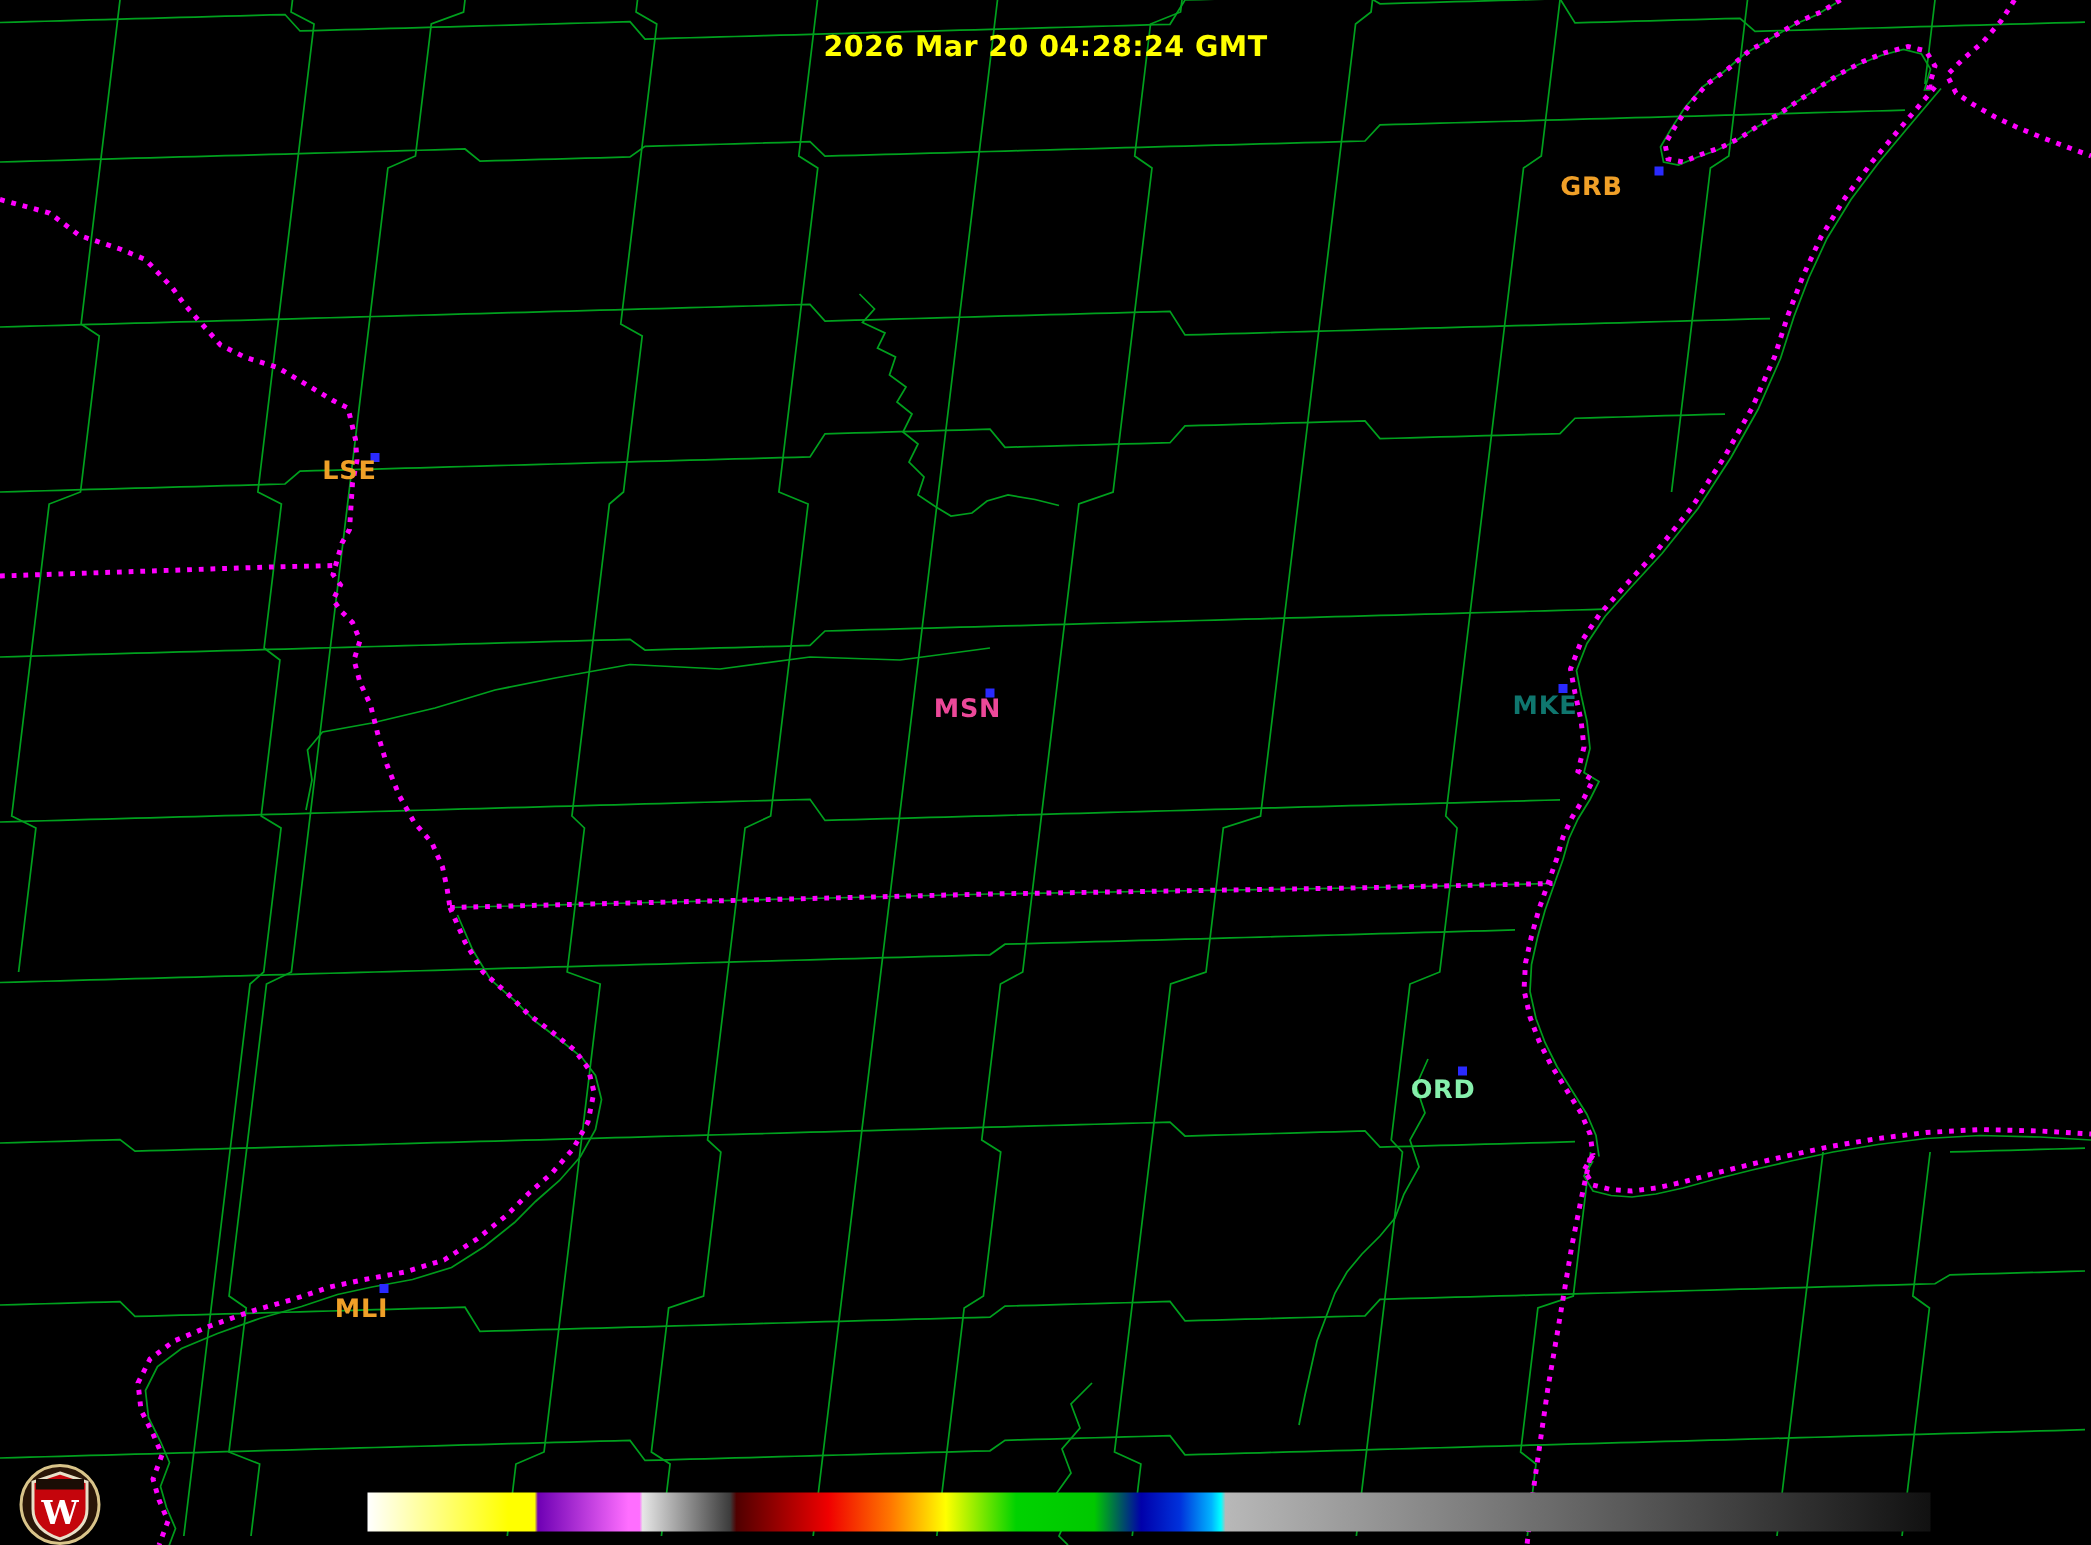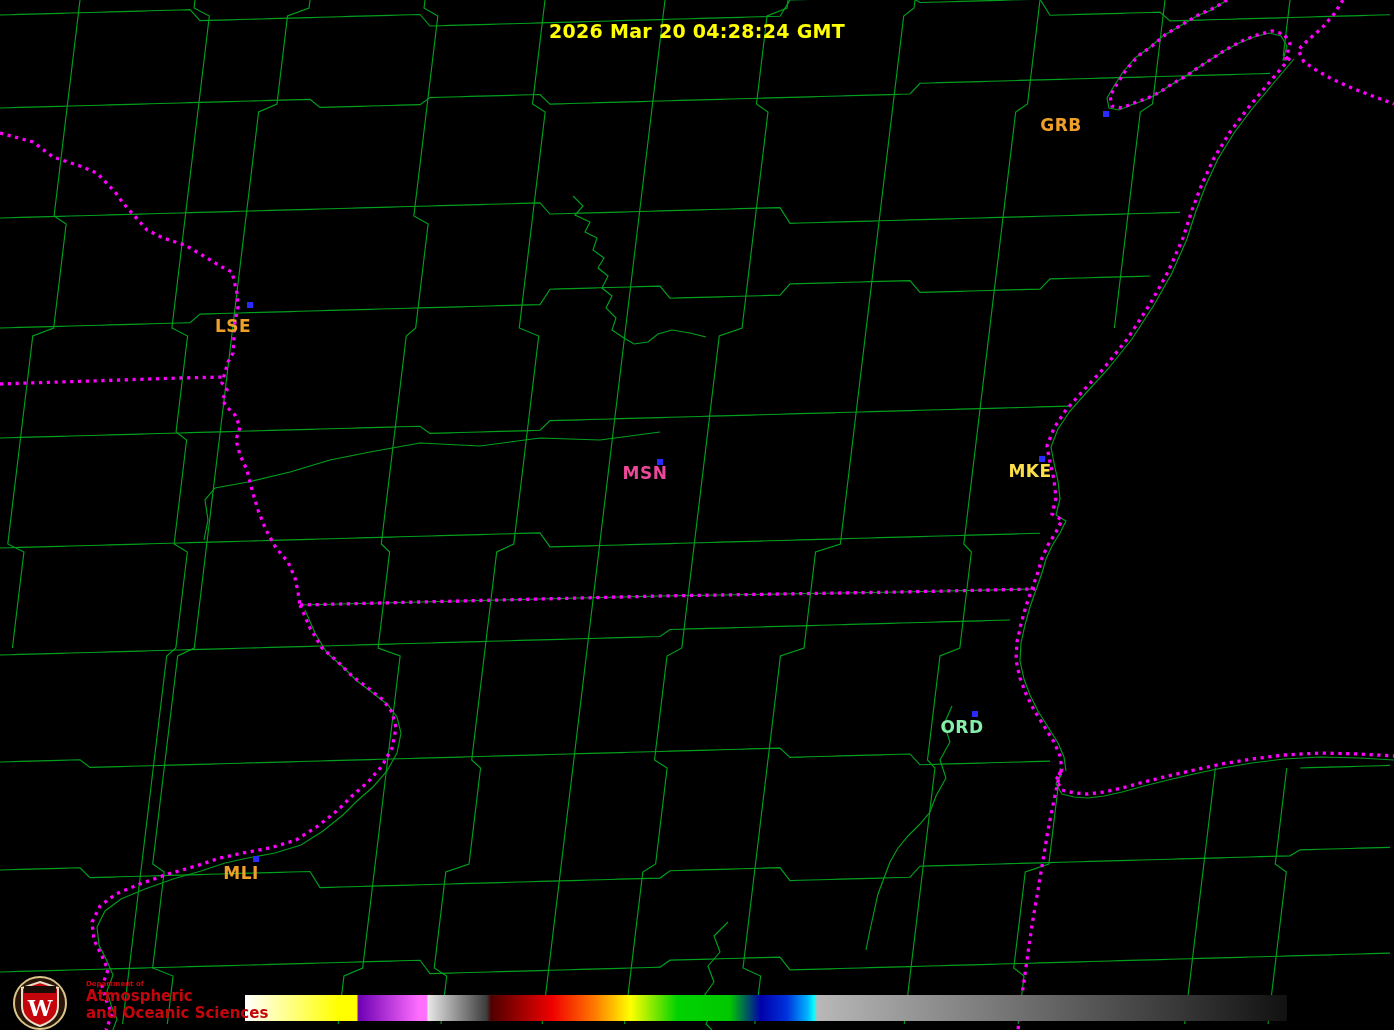--- a/index.html
+++ b/index.html
@@ -82,40 +82,35 @@
   </svg>
 
   <div id="title" style="color: rgb(255, 255, 0);">
     <div>2026 Mar 20  04:28:24 GMT</div>
   </div>
 
   <div id="stations">
       <div class="station-dot" style="left: 1106px; top: 114px; background: rgb(42, 42, 255);"></div>
       <div class="station-label" style="left: 1061px; top: 125px; color: rgb(240, 160, 40);">GRB</div>
       <div class="station-dot" style="left: 250px; top: 305px; background: rgb(42, 42, 255);"></div>
-      <div class="station-label" style="left: 233px; top: 314px; color: rgb(240, 160, 40); margin-top: 12px;">LSE</div>
+      <div class="station-label" style="left: 233px; top: 314px; color: rgb(240, 160, 40);">LSE</div>
       <div class="station-dot" style="left: 660px; top: 462px; background: rgb(42, 42, 255);"></div>
       <div class="station-label" style="left: 645px; top: 473px; color: #ec4899;">MSN</div>
       <div class="station-dot" style="left: 1042px; top: 459px; background: rgb(42, 42, 255);"></div>
-      <div class="station-label" style="left: 1030px; top: 471px; color: #fde047;">MKE</div>
+      <div class="station-label" style="left: 1030px; top: 471px; color: #0f766e;">MKE</div>
       <div class="station-dot" style="left: 975px; top: 714px; background: rgb(42, 42, 255);"></div>
       <div class="station-label" style="left: 962px; top: 727px; color: #86efac;">ORD</div>
       <div class="station-dot" style="left: 256px; top: 859px; background: rgb(42, 42, 255);"></div>
       <div class="station-label" style="left: 241px; top: 873px; color: rgb(240, 160, 40); text-align: right;">MLI</div>
     </div>
 
   <div id="colorbar" style="left: 245px; top: 995px; width: 1042px; height: 26px; background: linear-gradient(to right, rgb(255, 255, 255) 0%, rgb(255, 255, 0) 9%, rgb(255, 255, 0) 10.7%, rgb(110, 0, 180) 10.9%, rgb(255, 110, 255) 16.7%, rgb(255, 110, 255) 17.4%, rgb(230, 230, 230) 17.6%, rgb(60, 60, 60) 23.2%, rgb(80, 0, 0) 23.6%, rgb(240, 0, 0) 29.5%, rgb(255, 120, 0) 33.5%, rgb(255, 255, 0) 37%, rgb(0, 210, 0) 41.5%, rgb(0, 200, 0) 46.5%, rgb(0, 0, 170) 49.5%, rgb(0, 50, 220) 52%, rgb(0, 180, 255) 54%, rgb(0, 255, 255) 54.6%, rgb(184, 184, 184) 54.9%, rgb(17, 17, 17) 100%);"></div>
 
   <div id="logo">
     <svg id="crest" viewBox="0 0 64 54">
       <ellipse cx="32" cy="27" rx="26" ry="26" fill="#2a1608" stroke="#d9c48a" stroke-width="2"></ellipse>
       <path d="M32 6 L50 12 L50 30 Q50 44 32 50 Q14 44 14 30 L14 12 Z" fill="#C5050C" stroke="#e8e0c8" stroke-width="2"></path>
       <rect x="16" y="10" width="32" height="7" fill="#1a0d05"></rect>
       <text x="32" y="40" text-anchor="middle" font-size="22" font-weight="bold" fill="#ffffff" font-family="DejaVu Serif, serif">W</text>
     </svg>
-    <div id="logo-text" style="color: rgb(197, 5, 12);">
-      <div id="logo-small">Department of</div>
-      <div id="logo-l1">Atmospheric</div>
-      <div id="logo-l2">and Oceanic Sciences</div>
-    </div>
   </div>
 
 </div>
 
 </body></html>

